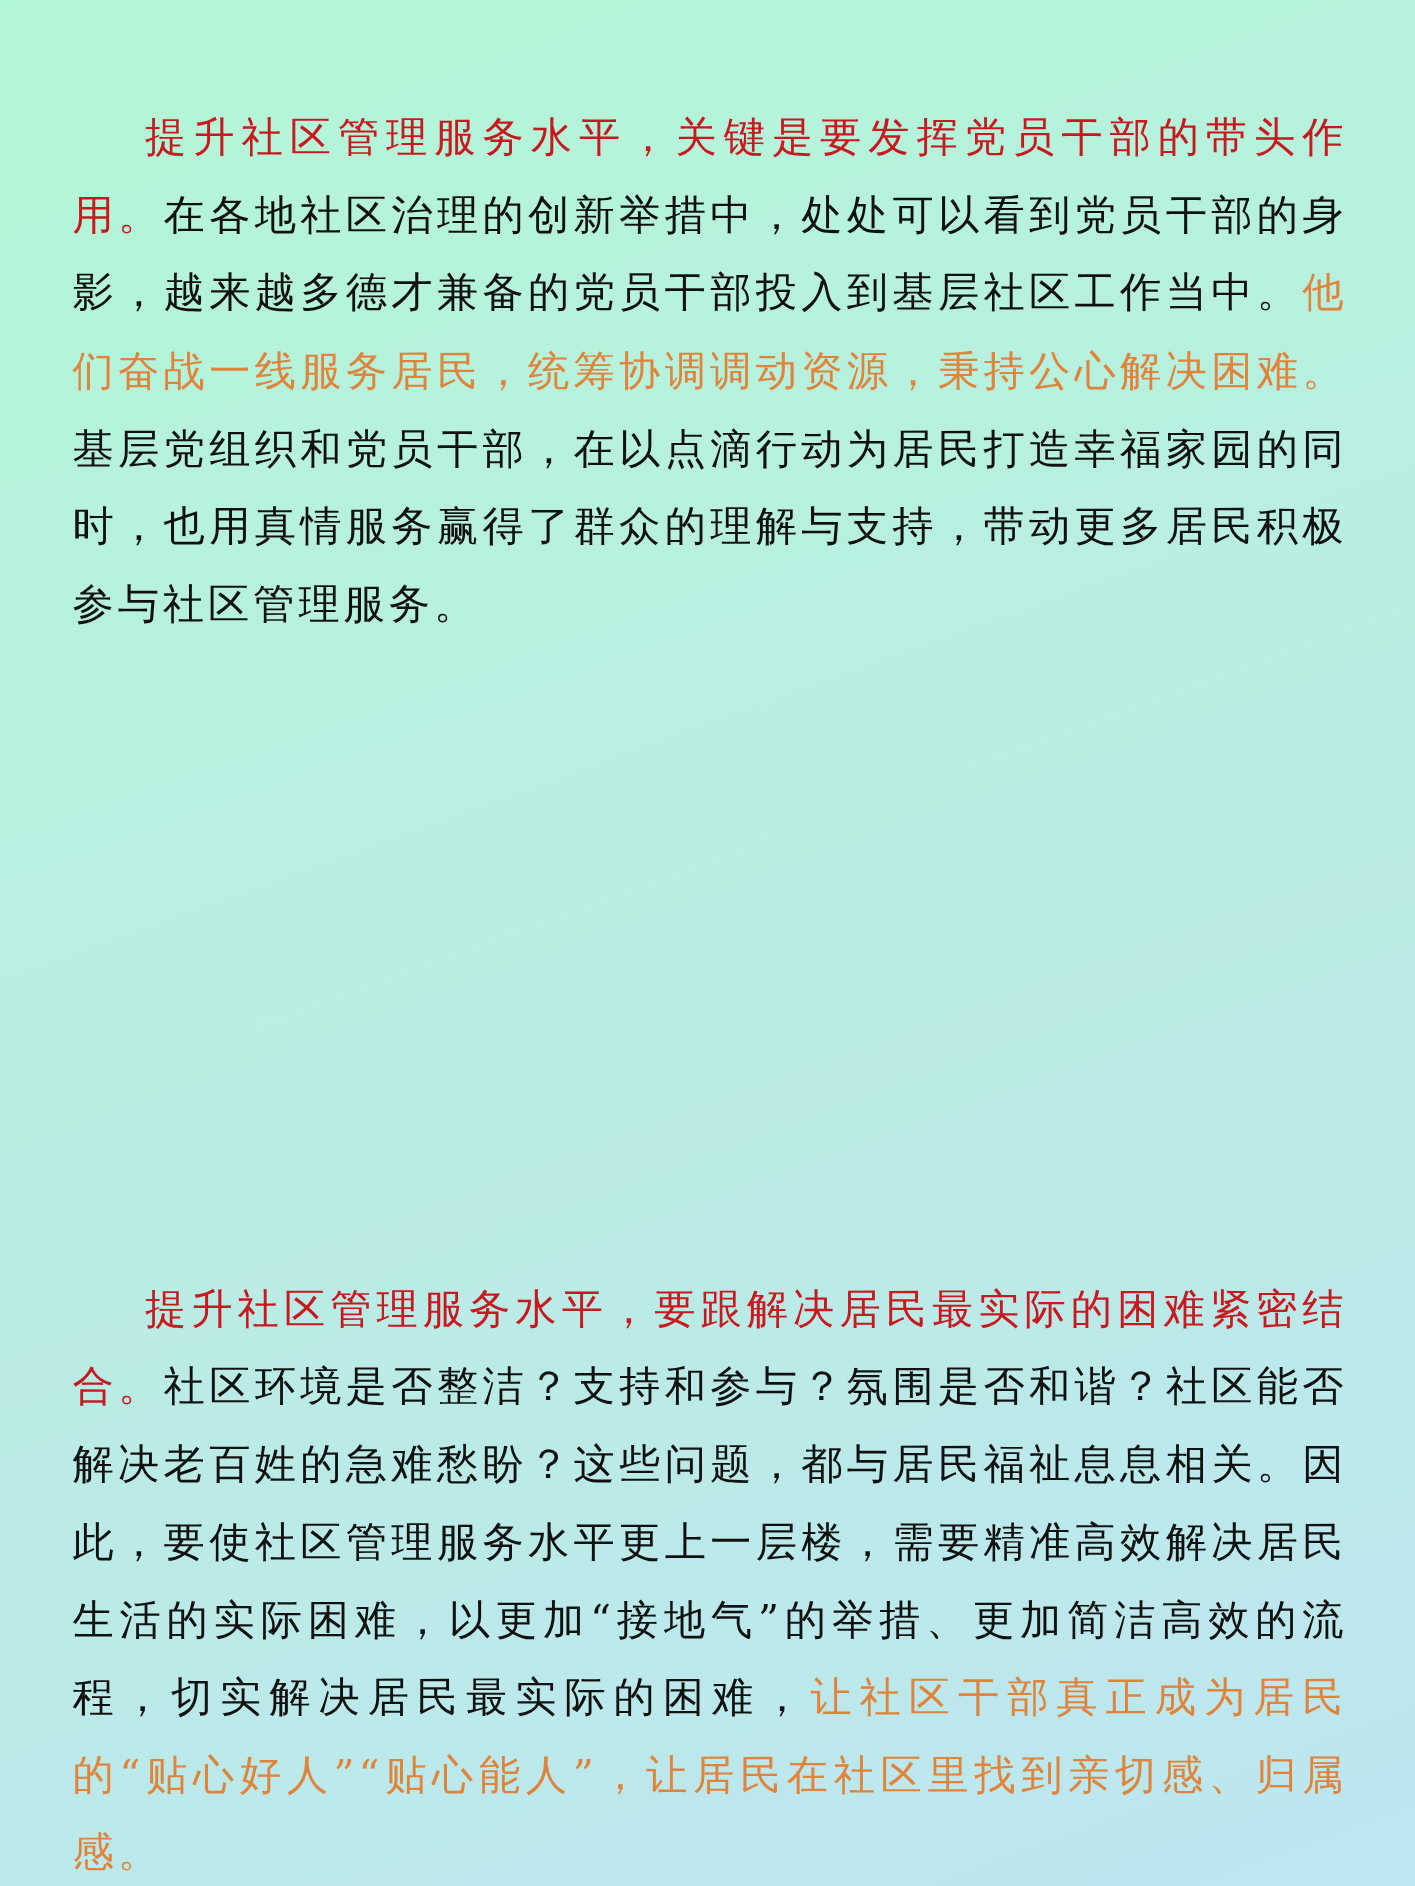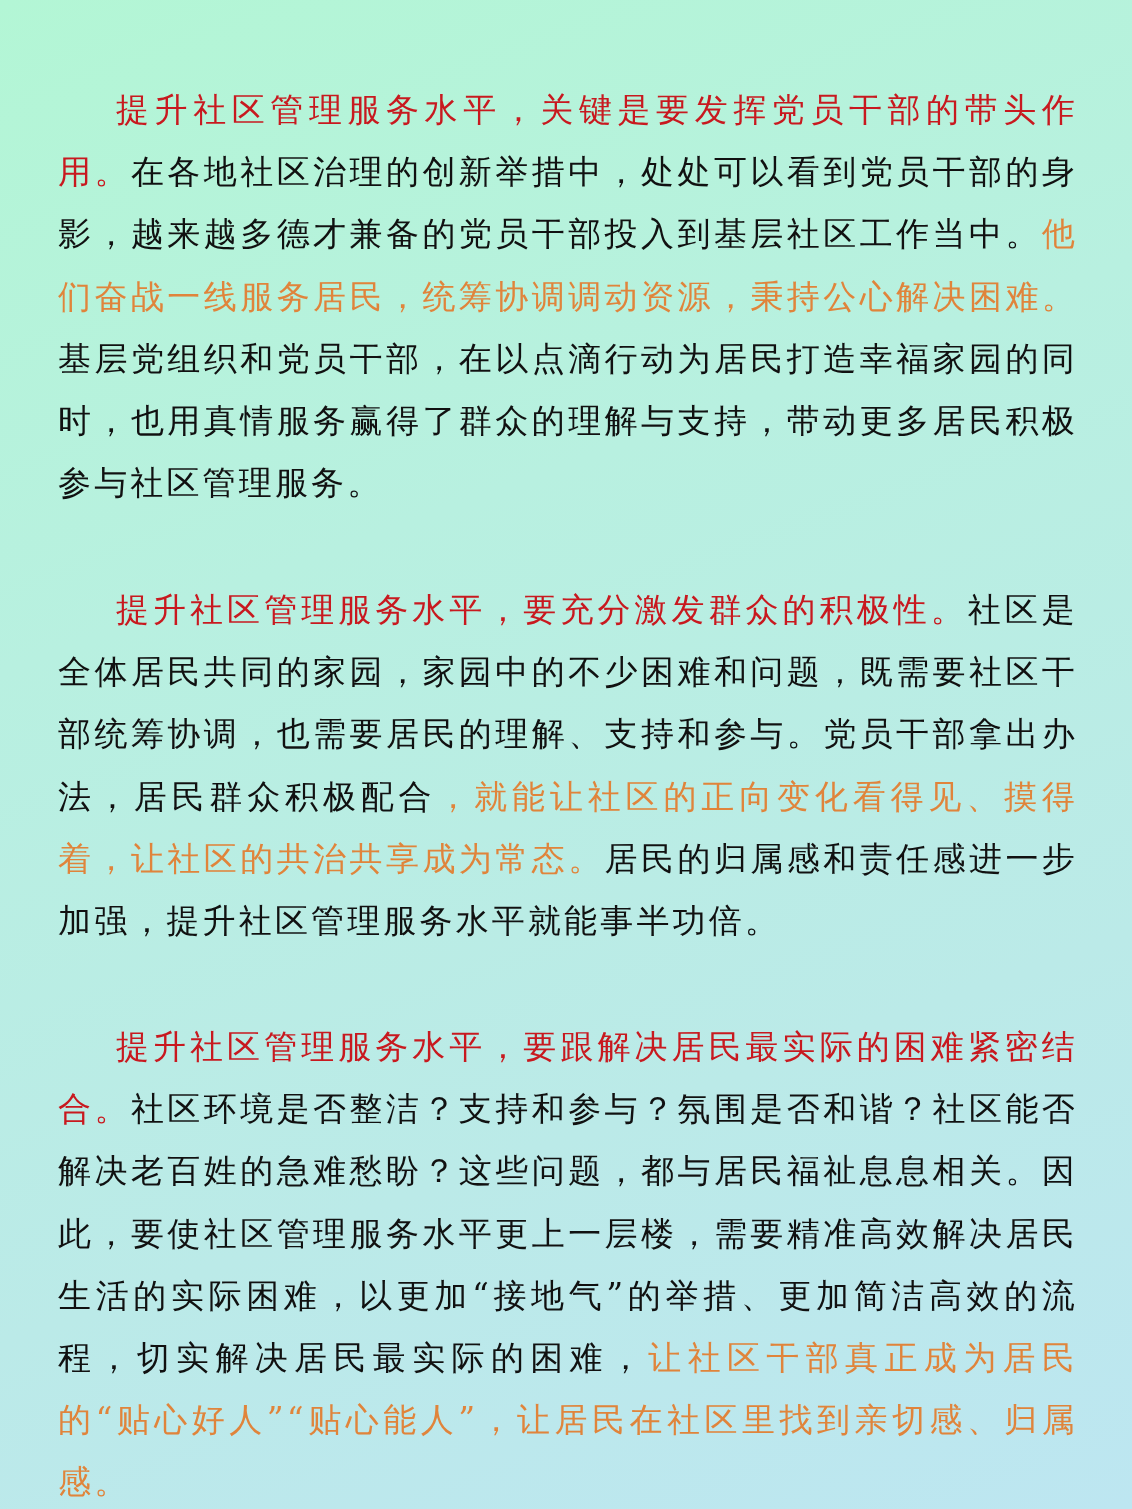--- a/index.html
+++ b/index.html
@@ -38,17 +38,16 @@
     .seg-orange { color: #e0843b; }
     .seg-black { color: #111111; }
   </style>
 </head>
 <body>
 
 <div class="page">
 
   <p class="para p1"><span class="seg-red">提升社区管理服务水平，关键是要发挥党员干部的带头作用。</span><span class="seg-black">在各地社区治理的创新举措中，处处可以看到党员干部的身影，越来越多德才兼备的党员干部投入到基层社区工作当中。</span><span class="seg-orange">他们奋战一线服务居民，统筹协调调动资源，秉持公心解决困难。</span><span class="seg-black">基层党组织和党员干部，在以点滴行动为居民打造幸福家园的同时，也用真情服务赢得了群众的理解与支持，带动更多居民积极参与社区管理服务。</span></p>
 
-  <p class="para p2"><span class="seg-red">提升社区管理服务水平，要充分激发群众的积极性。</span><span class="seg-black">社区是全体居民共同的家园，家园中的不少困难和问题，既需要社区干部统筹协调，也需要居民的理解、支持和参与。党员干部拿出办法，居民群众积极配合</span><span class="seg-orange">，就能让社区的正向变化看得见、摸得着，让社区的共治共享成为常态。</span><span class="seg-black">居民的归属感和责任感进一步加强，提升社区管理服务水平就能事半功倍。</span></p>
 
   <p class="para p3"><span class="seg-red">提升社区管理服务水平，要跟解决居民最实际的困难紧密结合。</span><span class="seg-black">社区环境是否整洁？支持和参与？氛围是否和谐？社区能否解决老百姓的急难愁盼？这些问题，都与居民福祉息息相关。因此，要使社区管理服务水平更上一层楼，需要精准高效解决居民生活的实际困难，以更加“接地气”的举措、更加简洁高效的流程，切实解决居民最实际的困难，</span><span class="seg-orange">让社区干部真正成为居民的“贴心好人”“贴心能人”，让居民在社区里找到亲切感、归属感。</span></p>
 
 </div>
 
 </body></html>

